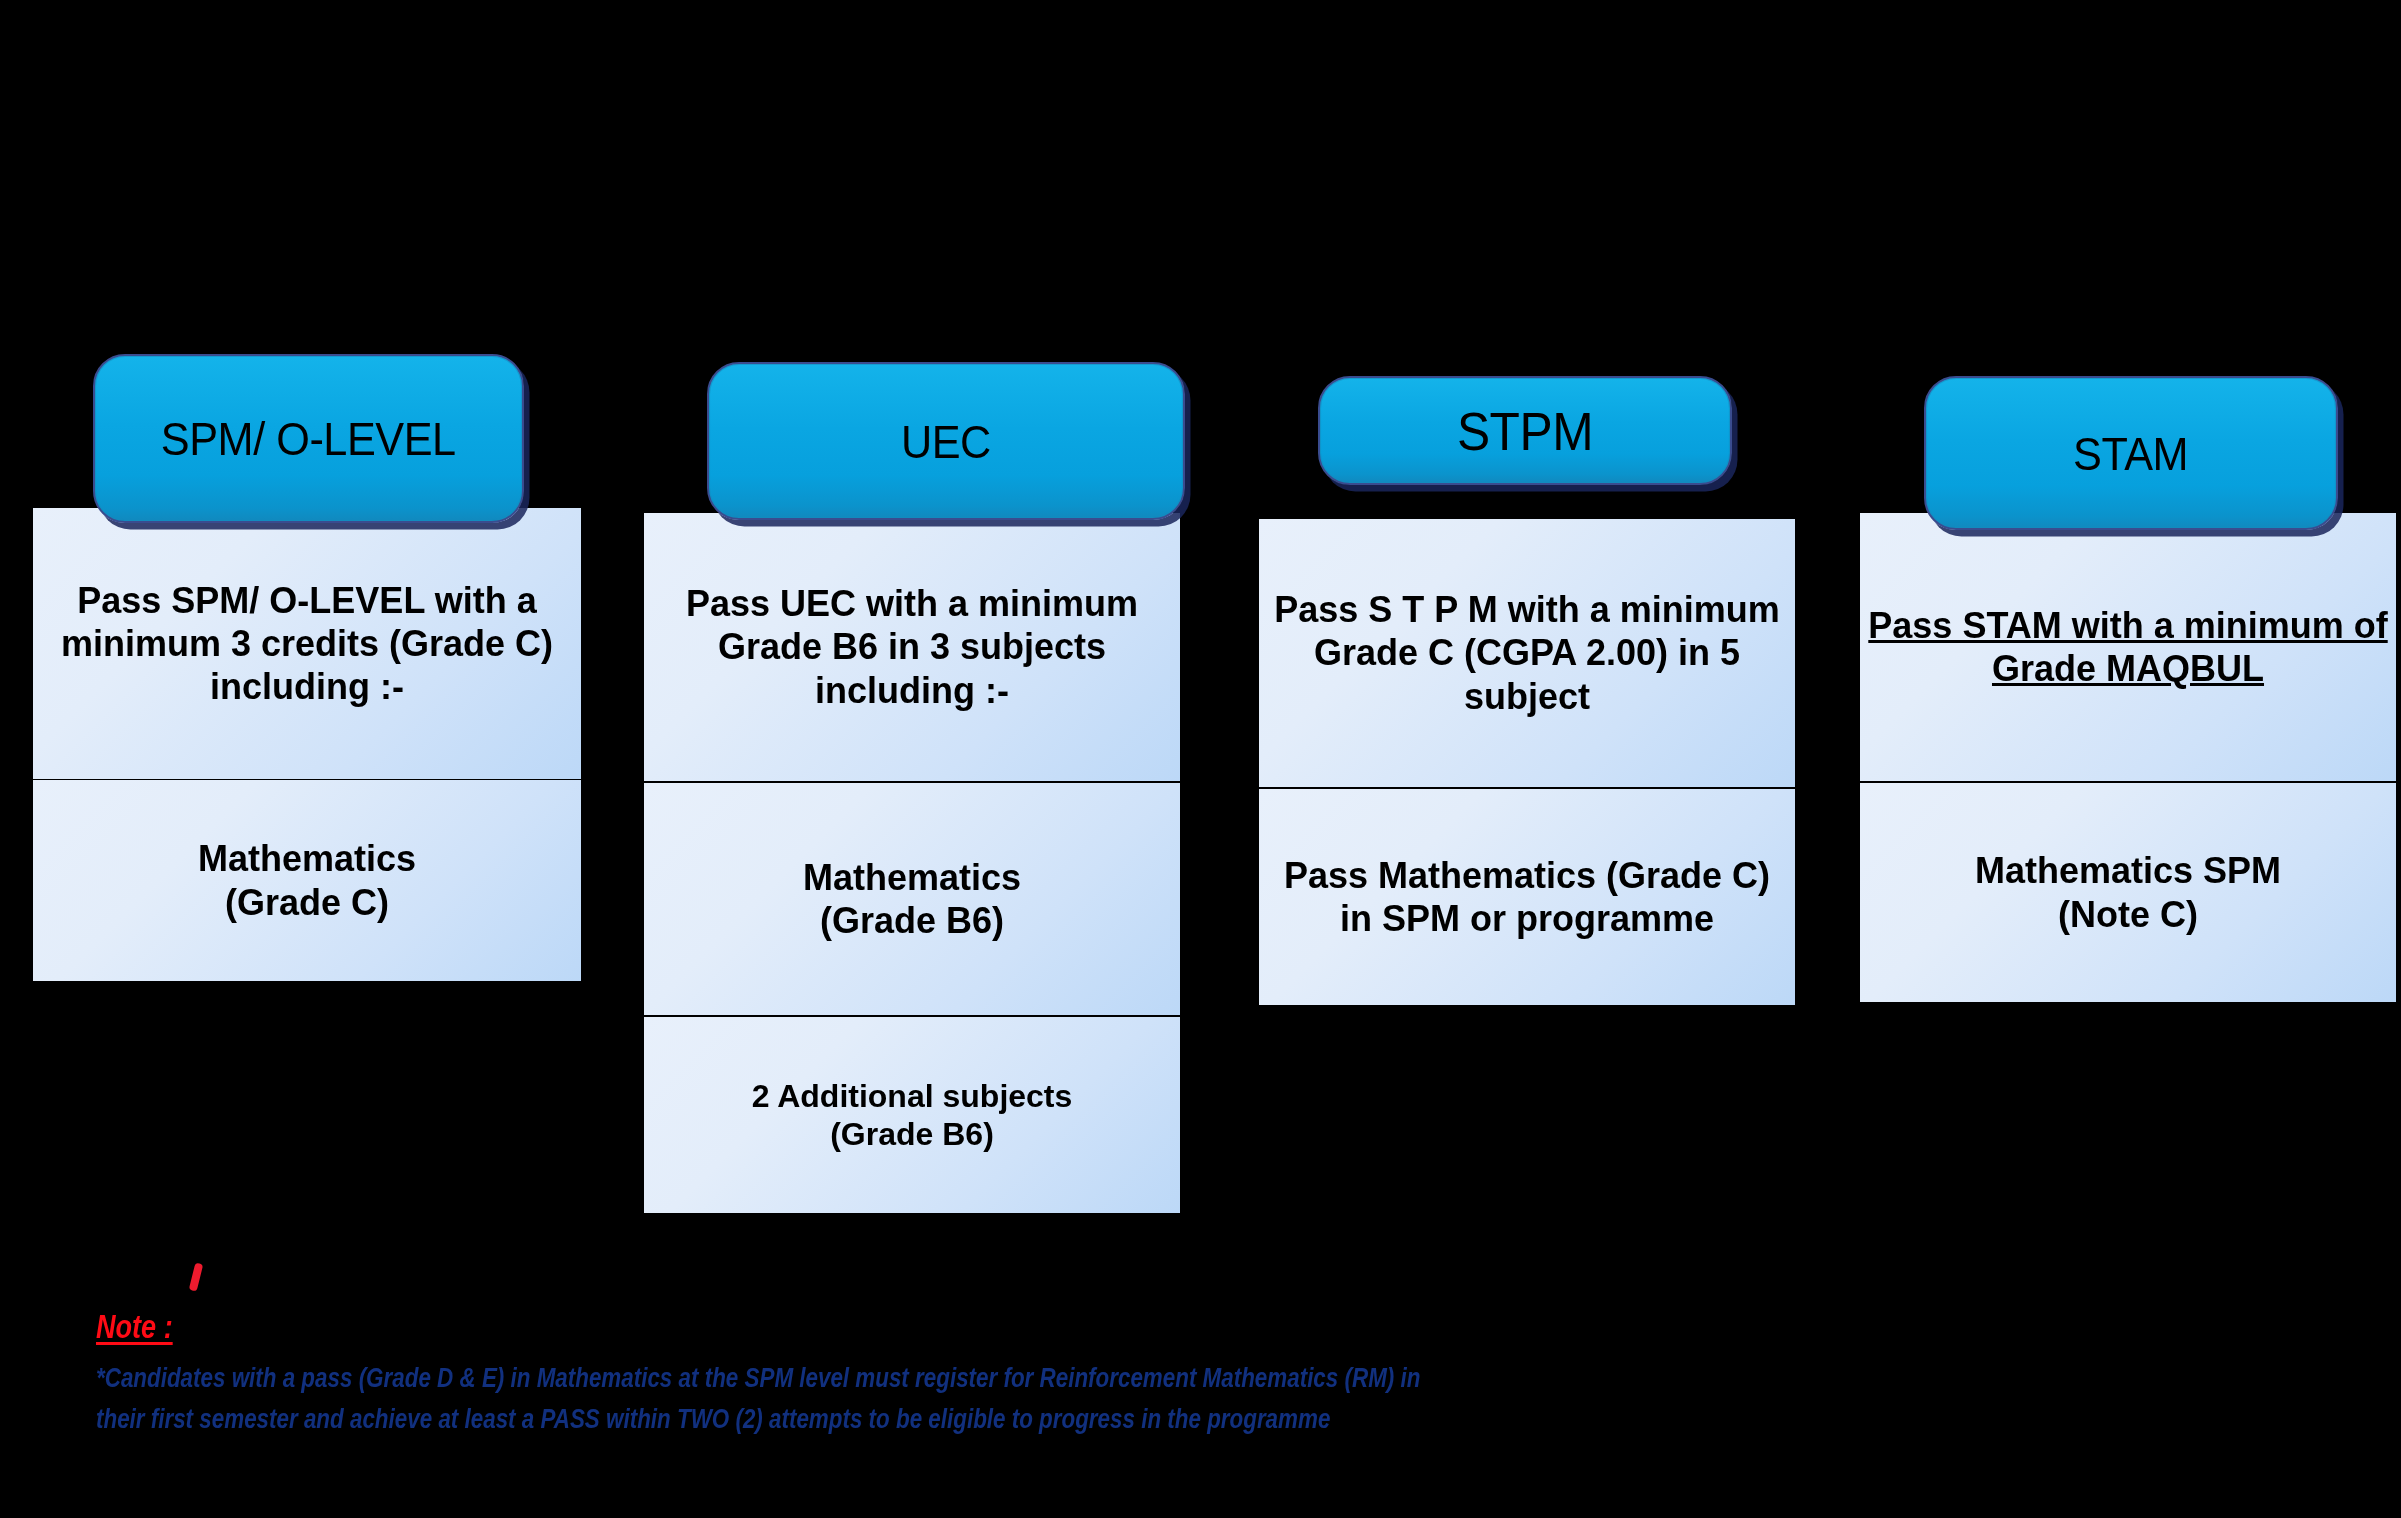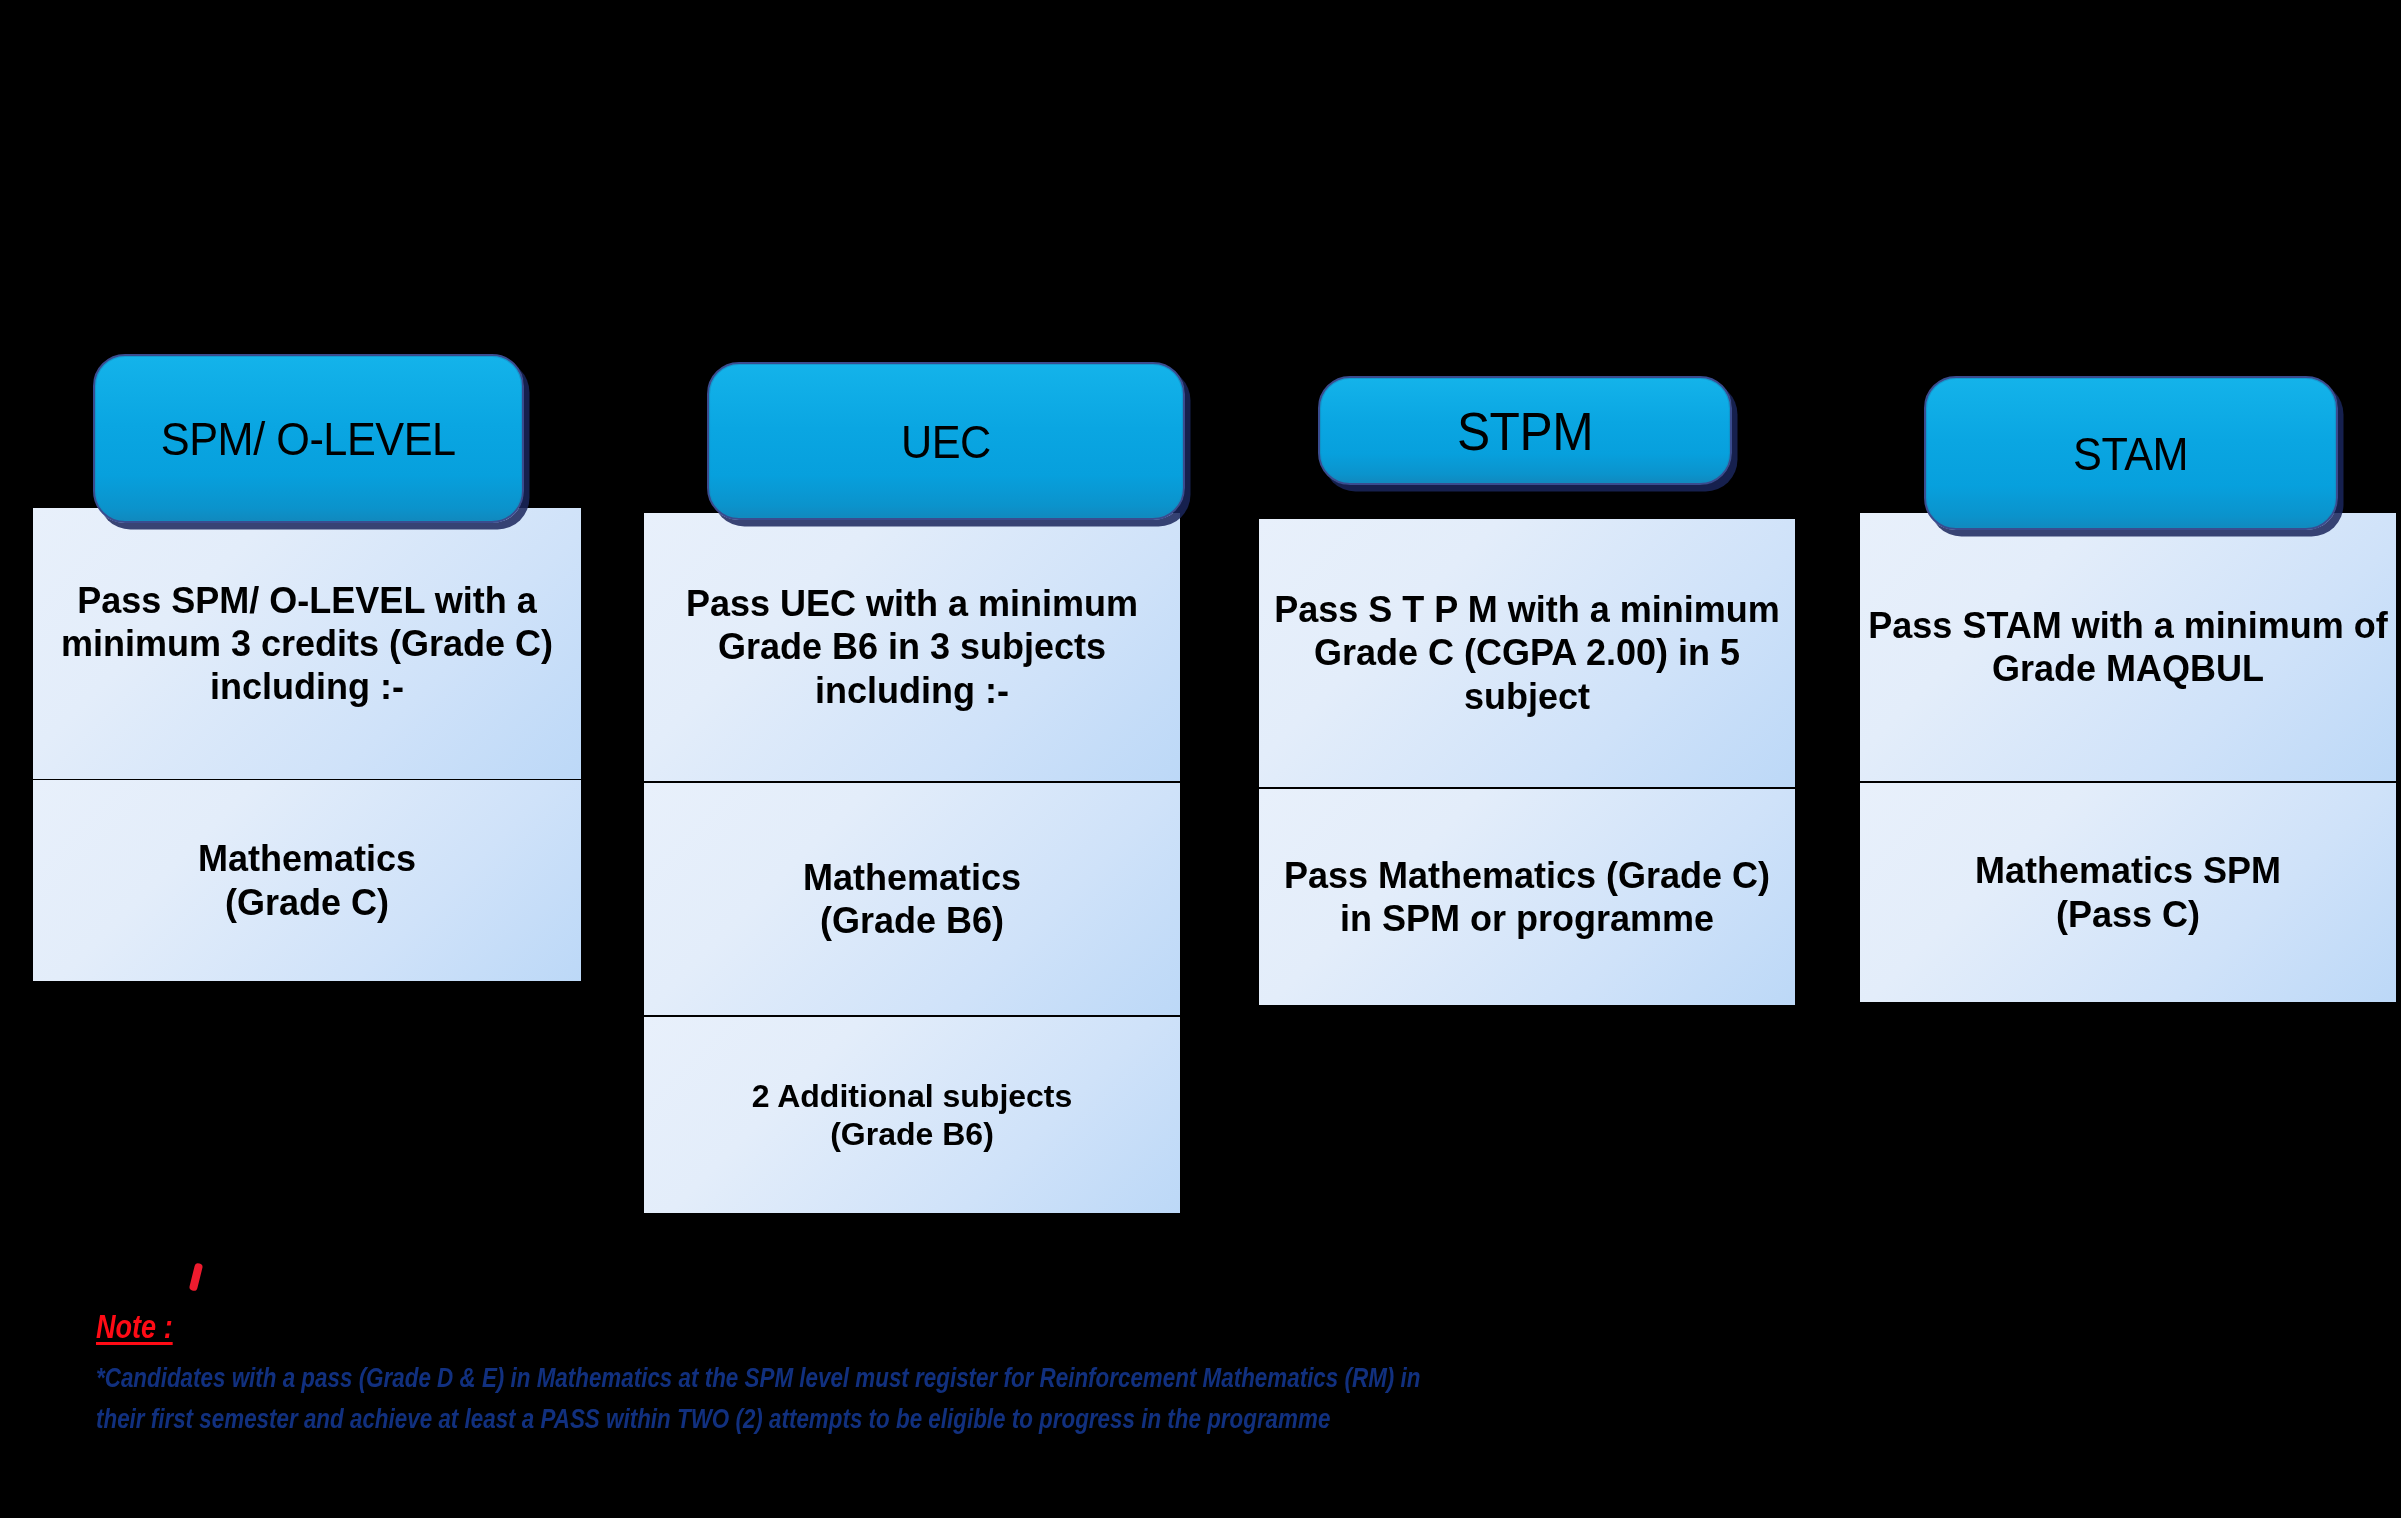--- a/index.html
+++ b/index.html
@@ -112,26 +112,26 @@
     </div>
     <div class="cell" style="left:1258px;top:788px;width:538px;height:218px;font-size:36px;">
       <span class="txt">Pass Mathematics (Grade C) in SPM or programme</span>
     </div>
     <div class="hdr" style="left:1318px;top:376px;width:414px;height:109px;font-size:54px;">
       <span class="lbl">STPM</span>
     </div>
   </div>
 
   <div class="col">
-    <div class="cell" style="left:1859px;top:512px;width:538px;height:270px;font-size:36px;">
+    <div class="cell" style="left:1859px;top:512px;width:538px;height:270px;font-size:36px;text-decoration:underline;">
       <span class="txt">Pass STAM with a minimum of Grade MAQBUL</span>
     </div>
     <div class="cell" style="left:1859px;top:782px;width:538px;height:221px;font-size:36px;">
       <span class="txt">Mathematics SPM
-(Pass C)</span>
+(Note C)</span>
     </div>
     <div class="hdr" style="left:1924px;top:376px;width:414px;height:154px;font-size:47px;">
       <span class="lbl">STAM</span>
     </div>
   </div>
 
   <div class="red-tick" style="left:192px;top:1263px;"></div>
 
   <div class="note-wrap" style="left:96px;top:1308px;width:2235px;">
     <div class="note-title">Note :</div>

